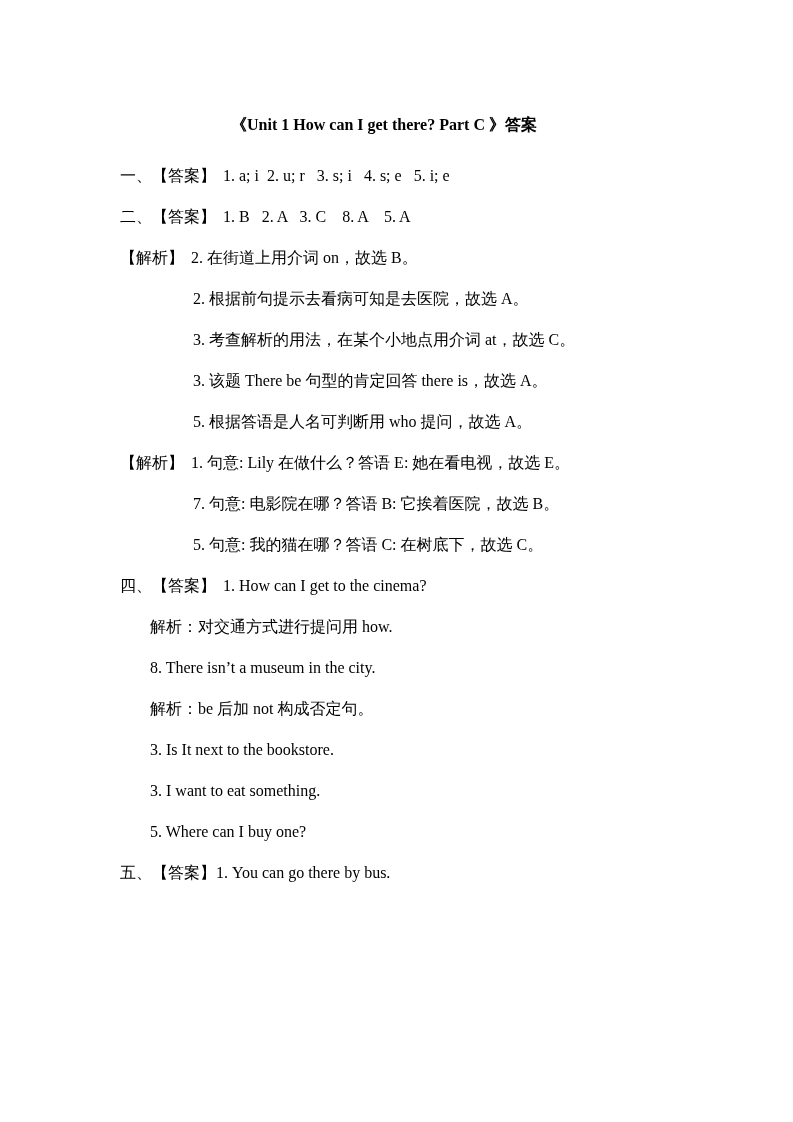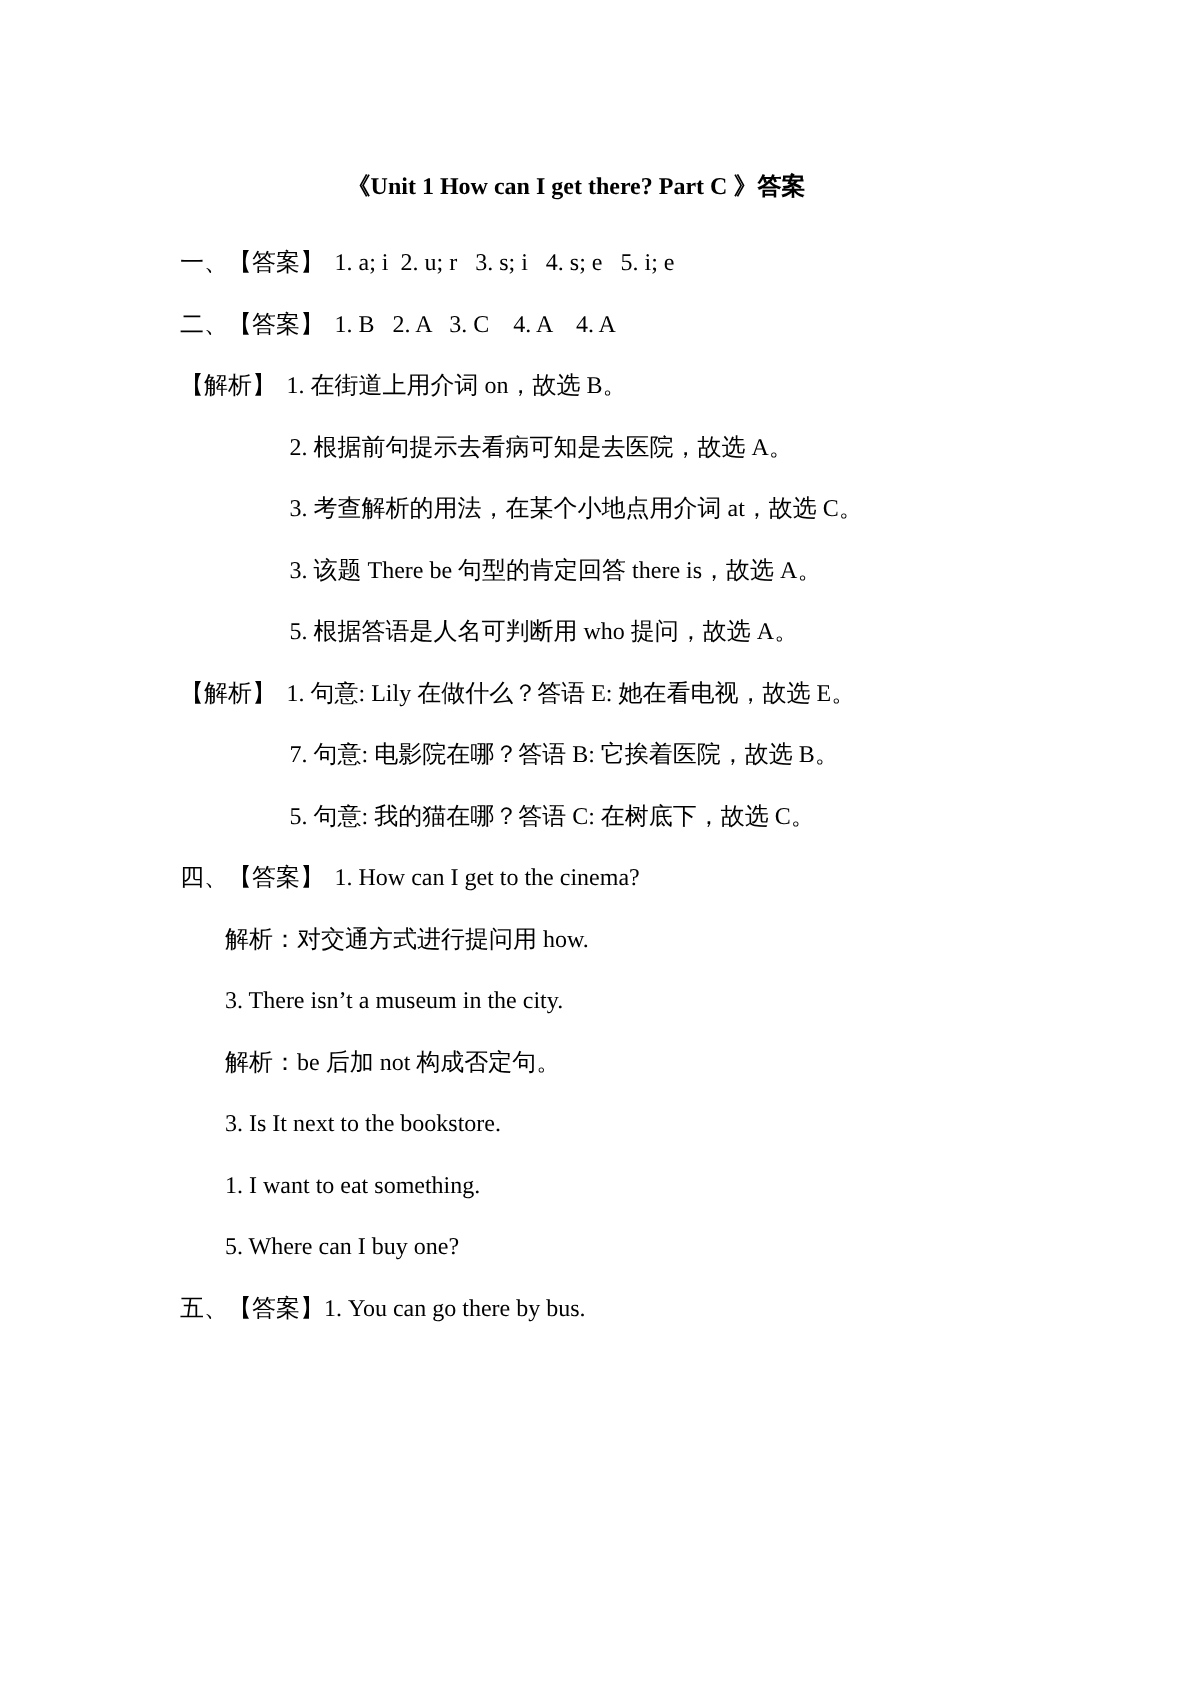--- a/index.html
+++ b/index.html
@@ -50,37 +50,37 @@
 </style>
 </head>
 <body>
 
 <div class="page">
 
   <h1 class="title">《Unit 1 How can I get there? Part C 》答案</h1>
 
   <p class="line"><span class="lbl">一、【答案】</span><span>1. a; i  2. u; r   3. s; i   4. s; e   5. i; e</span></p>
 
-  <p class="line sect"><span class="lbl">二、【答案】</span><span>1. B   2. A   3. C    4. A    4. A</span></p>
+  <p class="line sect"><span class="lbl">二、【答案】</span><span>1. B   2. A   3. C    8. A    5. A</span></p>
 
-  <p class="line"><span class="lbl">【解析】</span><span>1. 在街道上用介词 on，故选 B。</span></p>
+  <p class="line"><span class="lbl">【解析】</span><span>2. 在街道上用介词 on，故选 B。</span></p>
   <p class="line ind-a"><span>2. 根据前句提示去看病可知是去医院，故选 A。</span></p>
   <p class="line ind-a"><span>3. 考查解析的用法，在某个小地点用介词 at，故选 C。</span></p>
   <p class="line ind-a"><span>3. 该题 There be 句型的肯定回答 there is，故选 A。</span></p>
   <p class="line ind-a"><span>5. 根据答语是人名可判断用 who 提问，故选 A。</span></p>
 
 
   <p class="line"><span class="lbl">【解析】</span><span>1. 句意: Lily 在做什么？答语 E: 她在看电视，故选 E。</span></p>
   <p class="line ind-a"><span>7. 句意: 电影院在哪？答语 B: 它挨着医院，故选 B。</span></p>
   <p class="line ind-a"><span>5. 句意: 我的猫在哪？答语 C: 在树底下，故选 C。</span></p>
 
   <p class="line sect"><span class="lbl">四、【答案】</span><span>1. How can I get to the cinema?</span></p>
 
   <p class="line ind-b"><span class="lbl tight">解析：</span><span>对交通方式进行提问用 how.</span></p>
-  <p class="line ind-b"><span>3. There isn’t a museum in the city.</span></p>
+  <p class="line ind-b"><span>8. There isn’t a museum in the city.</span></p>
   <p class="line ind-b"><span class="lbl tight">解析：</span><span>be 后加 not 构成否定句。</span></p>
   <p class="line ind-b"><span>3. Is It next to the bookstore.</span></p>
-  <p class="line ind-b"><span>1. I want to eat something.</span></p>
+  <p class="line ind-b"><span>3. I want to eat something.</span></p>
   <p class="line ind-b"><span>5. Where can I buy one?</span></p>
 
   <p class="line sect"><span class="lbl tight">五、【答案】</span><span>1. You can go there by bus.</span></p>
 
 </div>
 
 </body></html>

